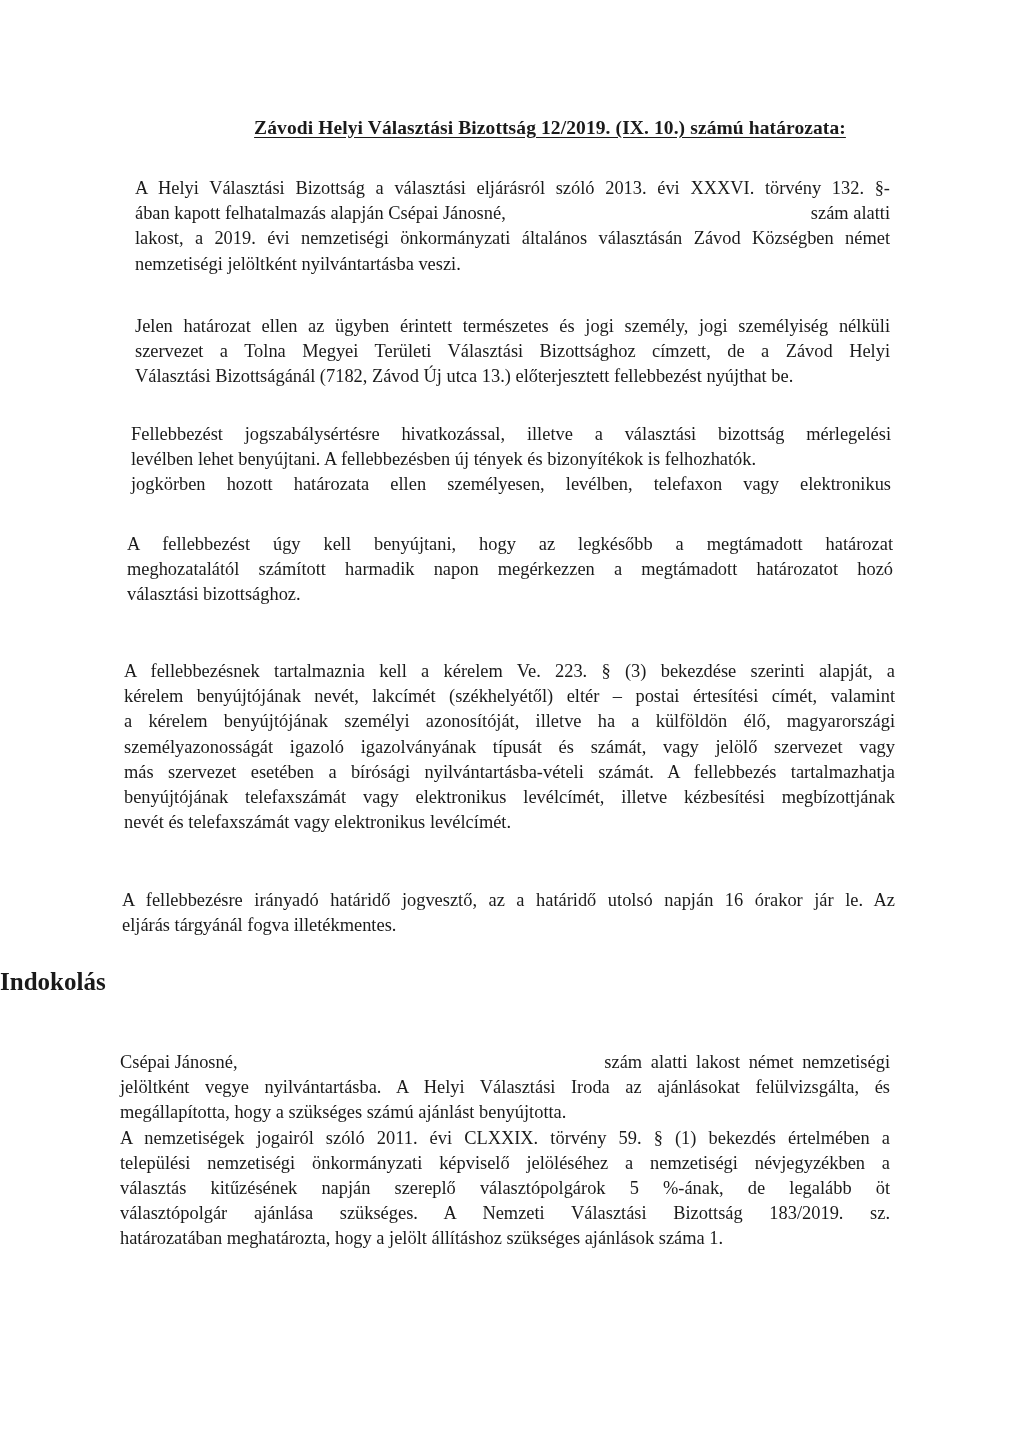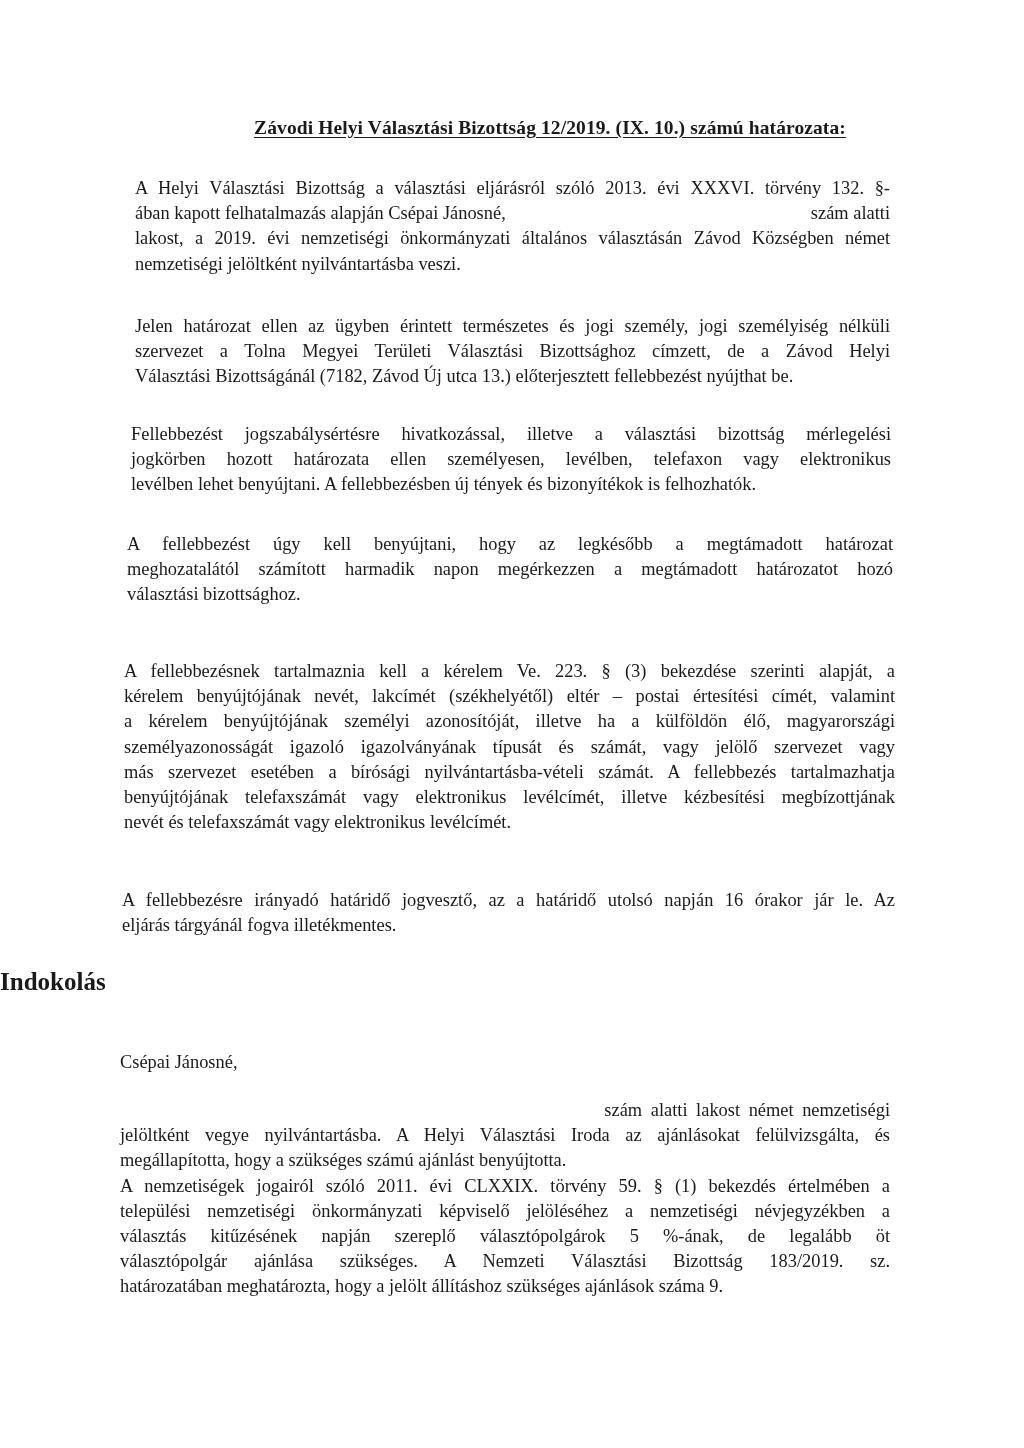--- a/index.html
+++ b/index.html
@@ -52,22 +52,22 @@
   </div>
 
   <div class="para" style="left:135px; top:314px; width:755px;">
     <span class="line">Jelen határozat ellen az ügyben érintett természetes és jogi személy, jogi személyiség nélküli</span>
     <span class="line">szervezet a Tolna Megyei Területi Választási Bizottsághoz címzett, de a Závod Helyi</span>
     <span class="line last">Választási Bizottságánál (7182, Závod Új utca 13.) előterjesztett fellebbezést nyújthat be.</span>
   </div>
 
   <div class="para" style="left:131px; top:422px; width:760px;">
     <span class="line">Fellebbezést jogszabálysértésre hivatkozással, illetve a választási bizottság mérlegelési</span>
+    <span class="line last">levélben lehet benyújtani. A fellebbezésben új tények és bizonyítékok is felhozhatók.</span>
     <span class="line">jogkörben hozott határozata ellen személyesen, levélben, telefaxon vagy elektronikus</span>
-    <span class="line last">levélben lehet benyújtani. A fellebbezésben új tények és bizonyítékok is felhozhatók.</span>
   </div>
 
   <div class="para" style="left:127px; top:532px; width:766px;">
     <span class="line">A fellebbezést úgy kell benyújtani, hogy az legkésőbb a megtámadott határozat</span>
     <span class="line">meghozatalától számított harmadik napon megérkezzen a megtámadott határozatot hozó</span>
     <span class="line last">választási bizottsághoz.</span>
   </div>
 
   <div class="para" style="left:124px; top:643px; width:771px;margin-top:16px;">
     <span class="line">A fellebbezésnek tartalmaznia kell a kérelem Ve. 223. § (3) bekezdése szerinti alapját, a</span>
@@ -82,24 +82,24 @@
   <div class="para" style="left:122px; top:888px; width:773px;">
     <span class="line">A fellebbezésre irányadó határidő jogvesztő, az a határidő utolsó napján 16 órakor jár le. Az</span>
     <span class="line last">eljárás tárgyánál fogva illetékmentes.</span>
   </div>
 
   <div class="heading">Indokolás</div>
 
   <div class="para" style="left:120px; top:1050px; width:770px;">
     <span class="line split">
       <span>Csépai Jánosné,</span>
-      <span style="word-spacing:4px;margin-top:48px;">szám alatti lakost német nemzetiségi</span>
+      <span style="word-spacing:4px;">szám alatti lakost német nemzetiségi</span>
     </span>
     <span class="line">jelöltként vegye nyilvántartásba. A Helyi Választási Iroda az ajánlásokat felülvizsgálta, és</span>
     <span class="line last">megállapította, hogy a szükséges számú ajánlást benyújtotta.</span>
     <span class="line">A nemzetiségek jogairól szóló 2011. évi CLXXIX. törvény 59. § (1) bekezdés értelmében a</span>
     <span class="line">települési nemzetiségi önkormányzati képviselő jelöléséhez a nemzetiségi névjegyzékben a</span>
     <span class="line">választás kitűzésének napján szereplő választópolgárok 5 %-ának, de legalább öt</span>
     <span class="line">választópolgár ajánlása szükséges. A Nemzeti Választási Bizottság 183/2019. sz.</span>
-    <span class="line last">határozatában meghatározta, hogy a jelölt állításhoz szükséges ajánlások száma 9.</span>
+    <span class="line last">határozatában meghatározta, hogy a jelölt állításhoz szükséges ajánlások száma 1.</span>
   </div>
 
 </div>
 
 </body></html>

